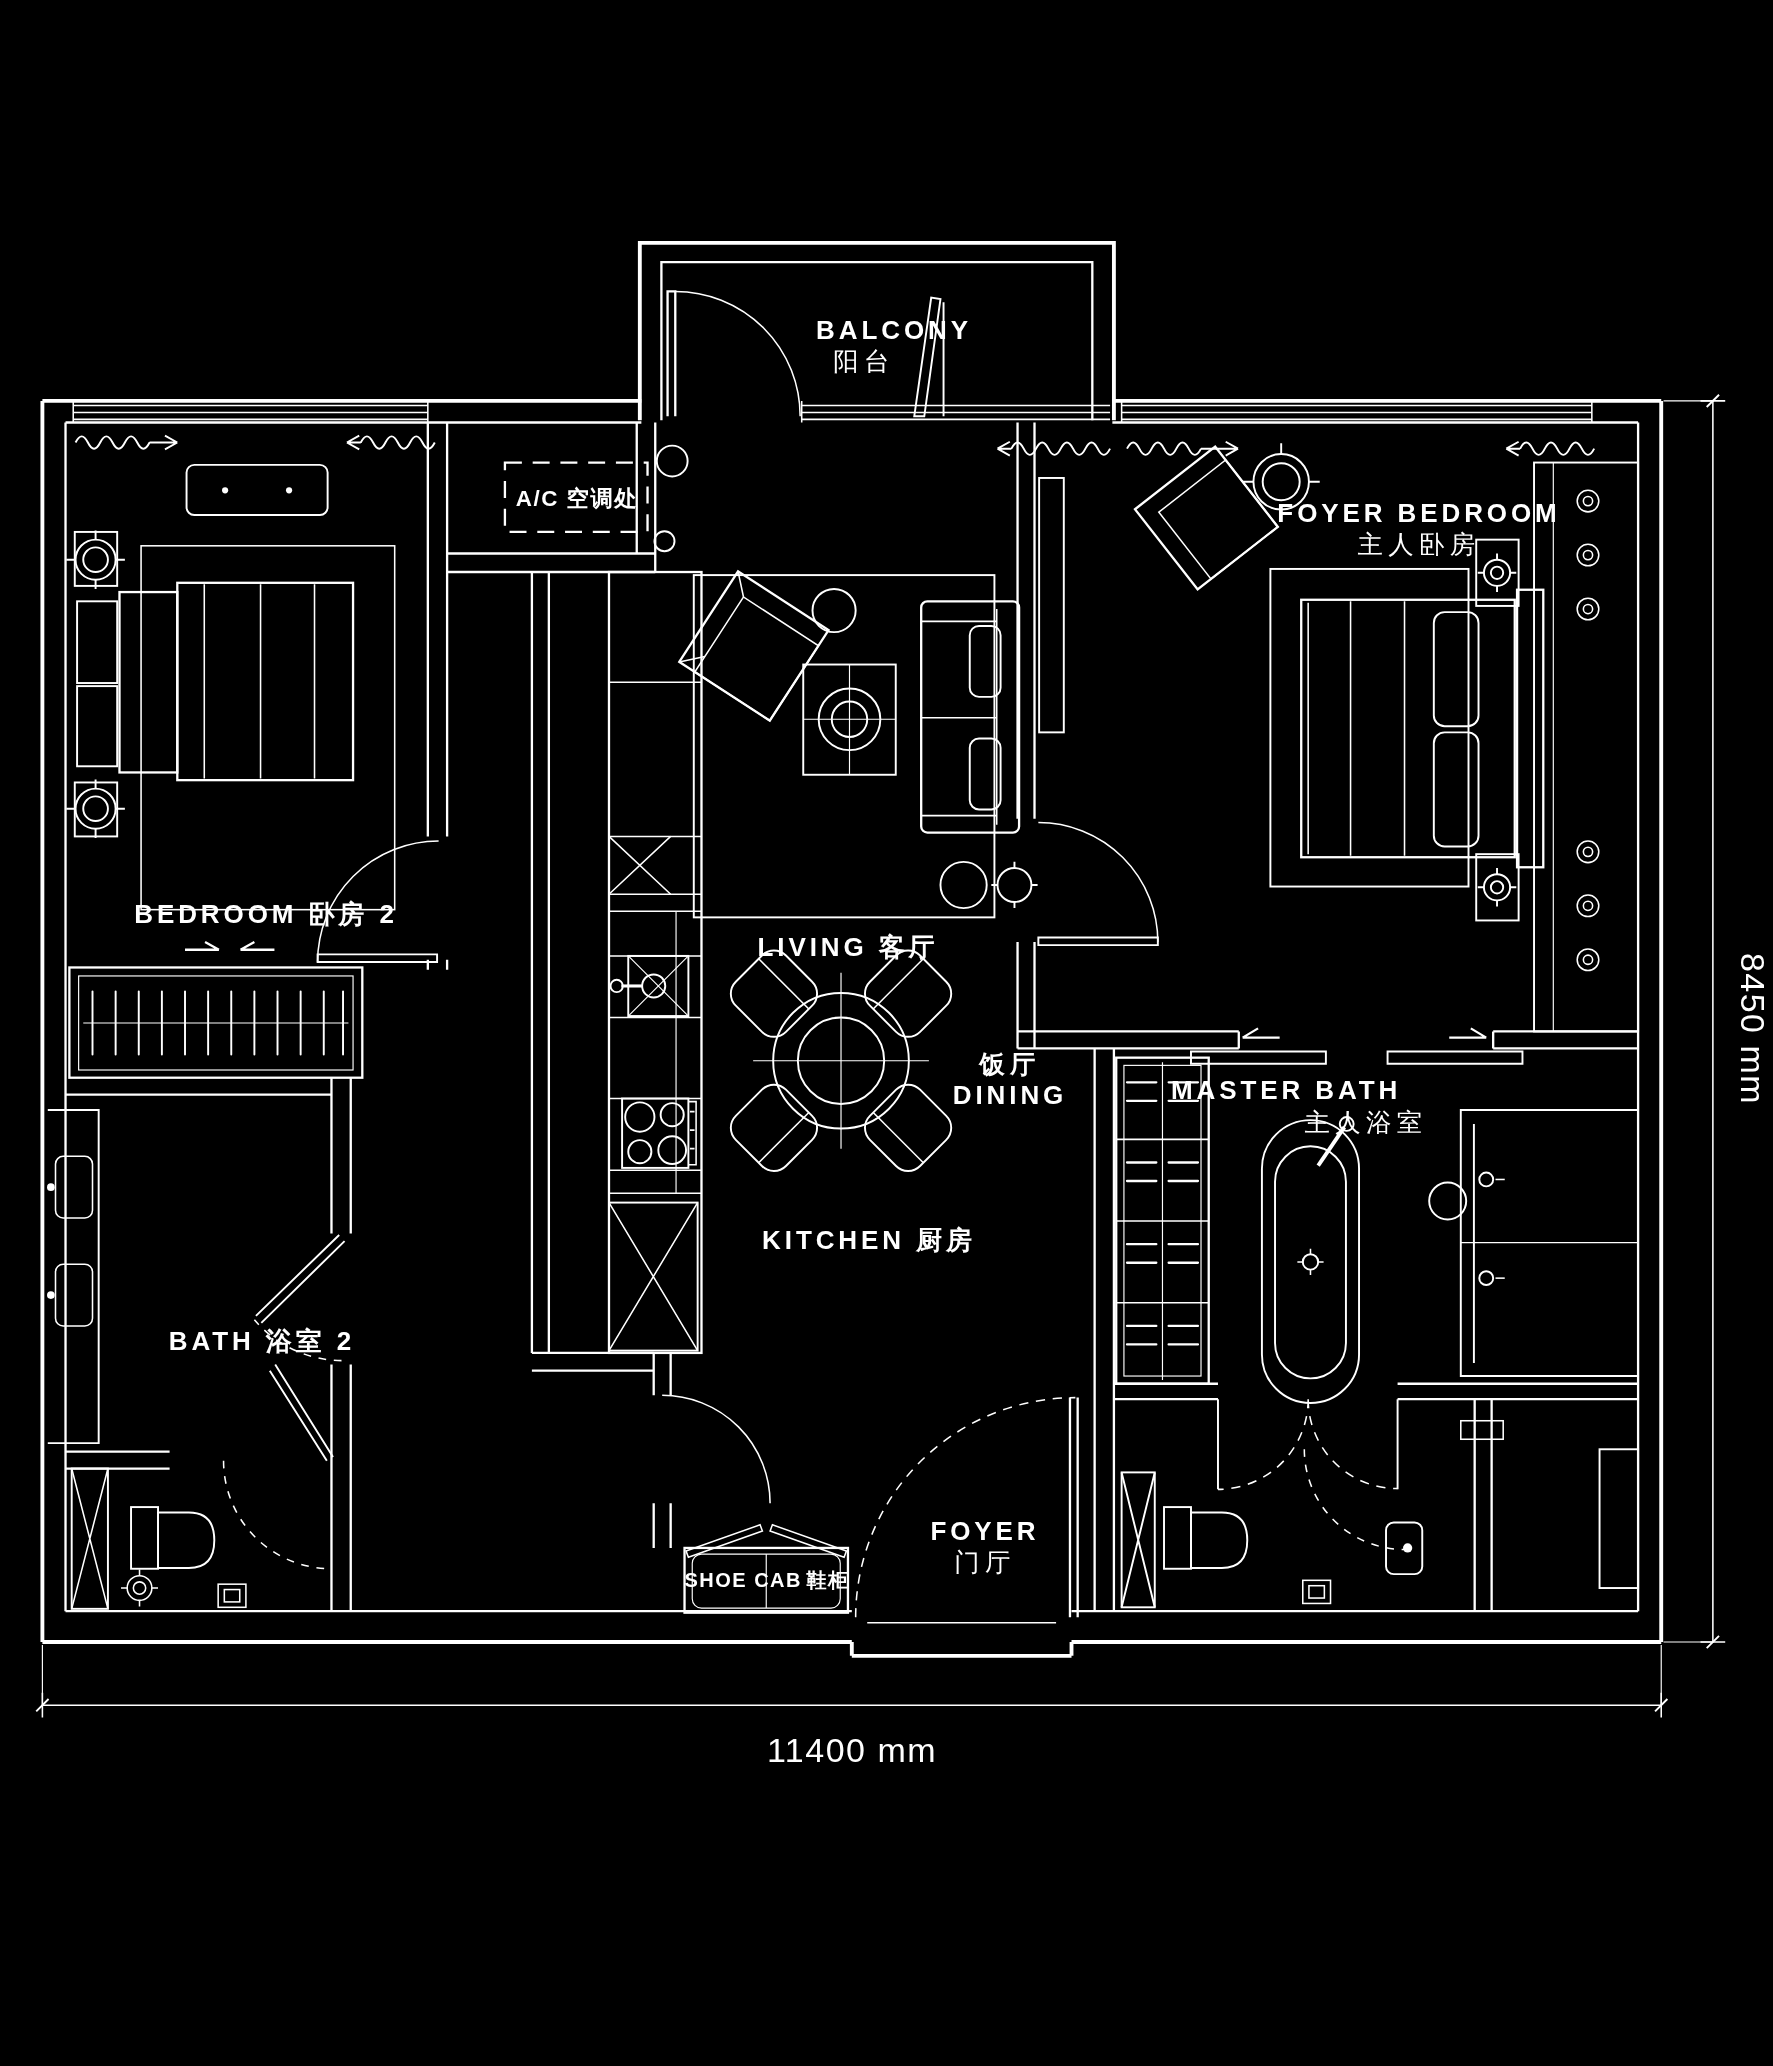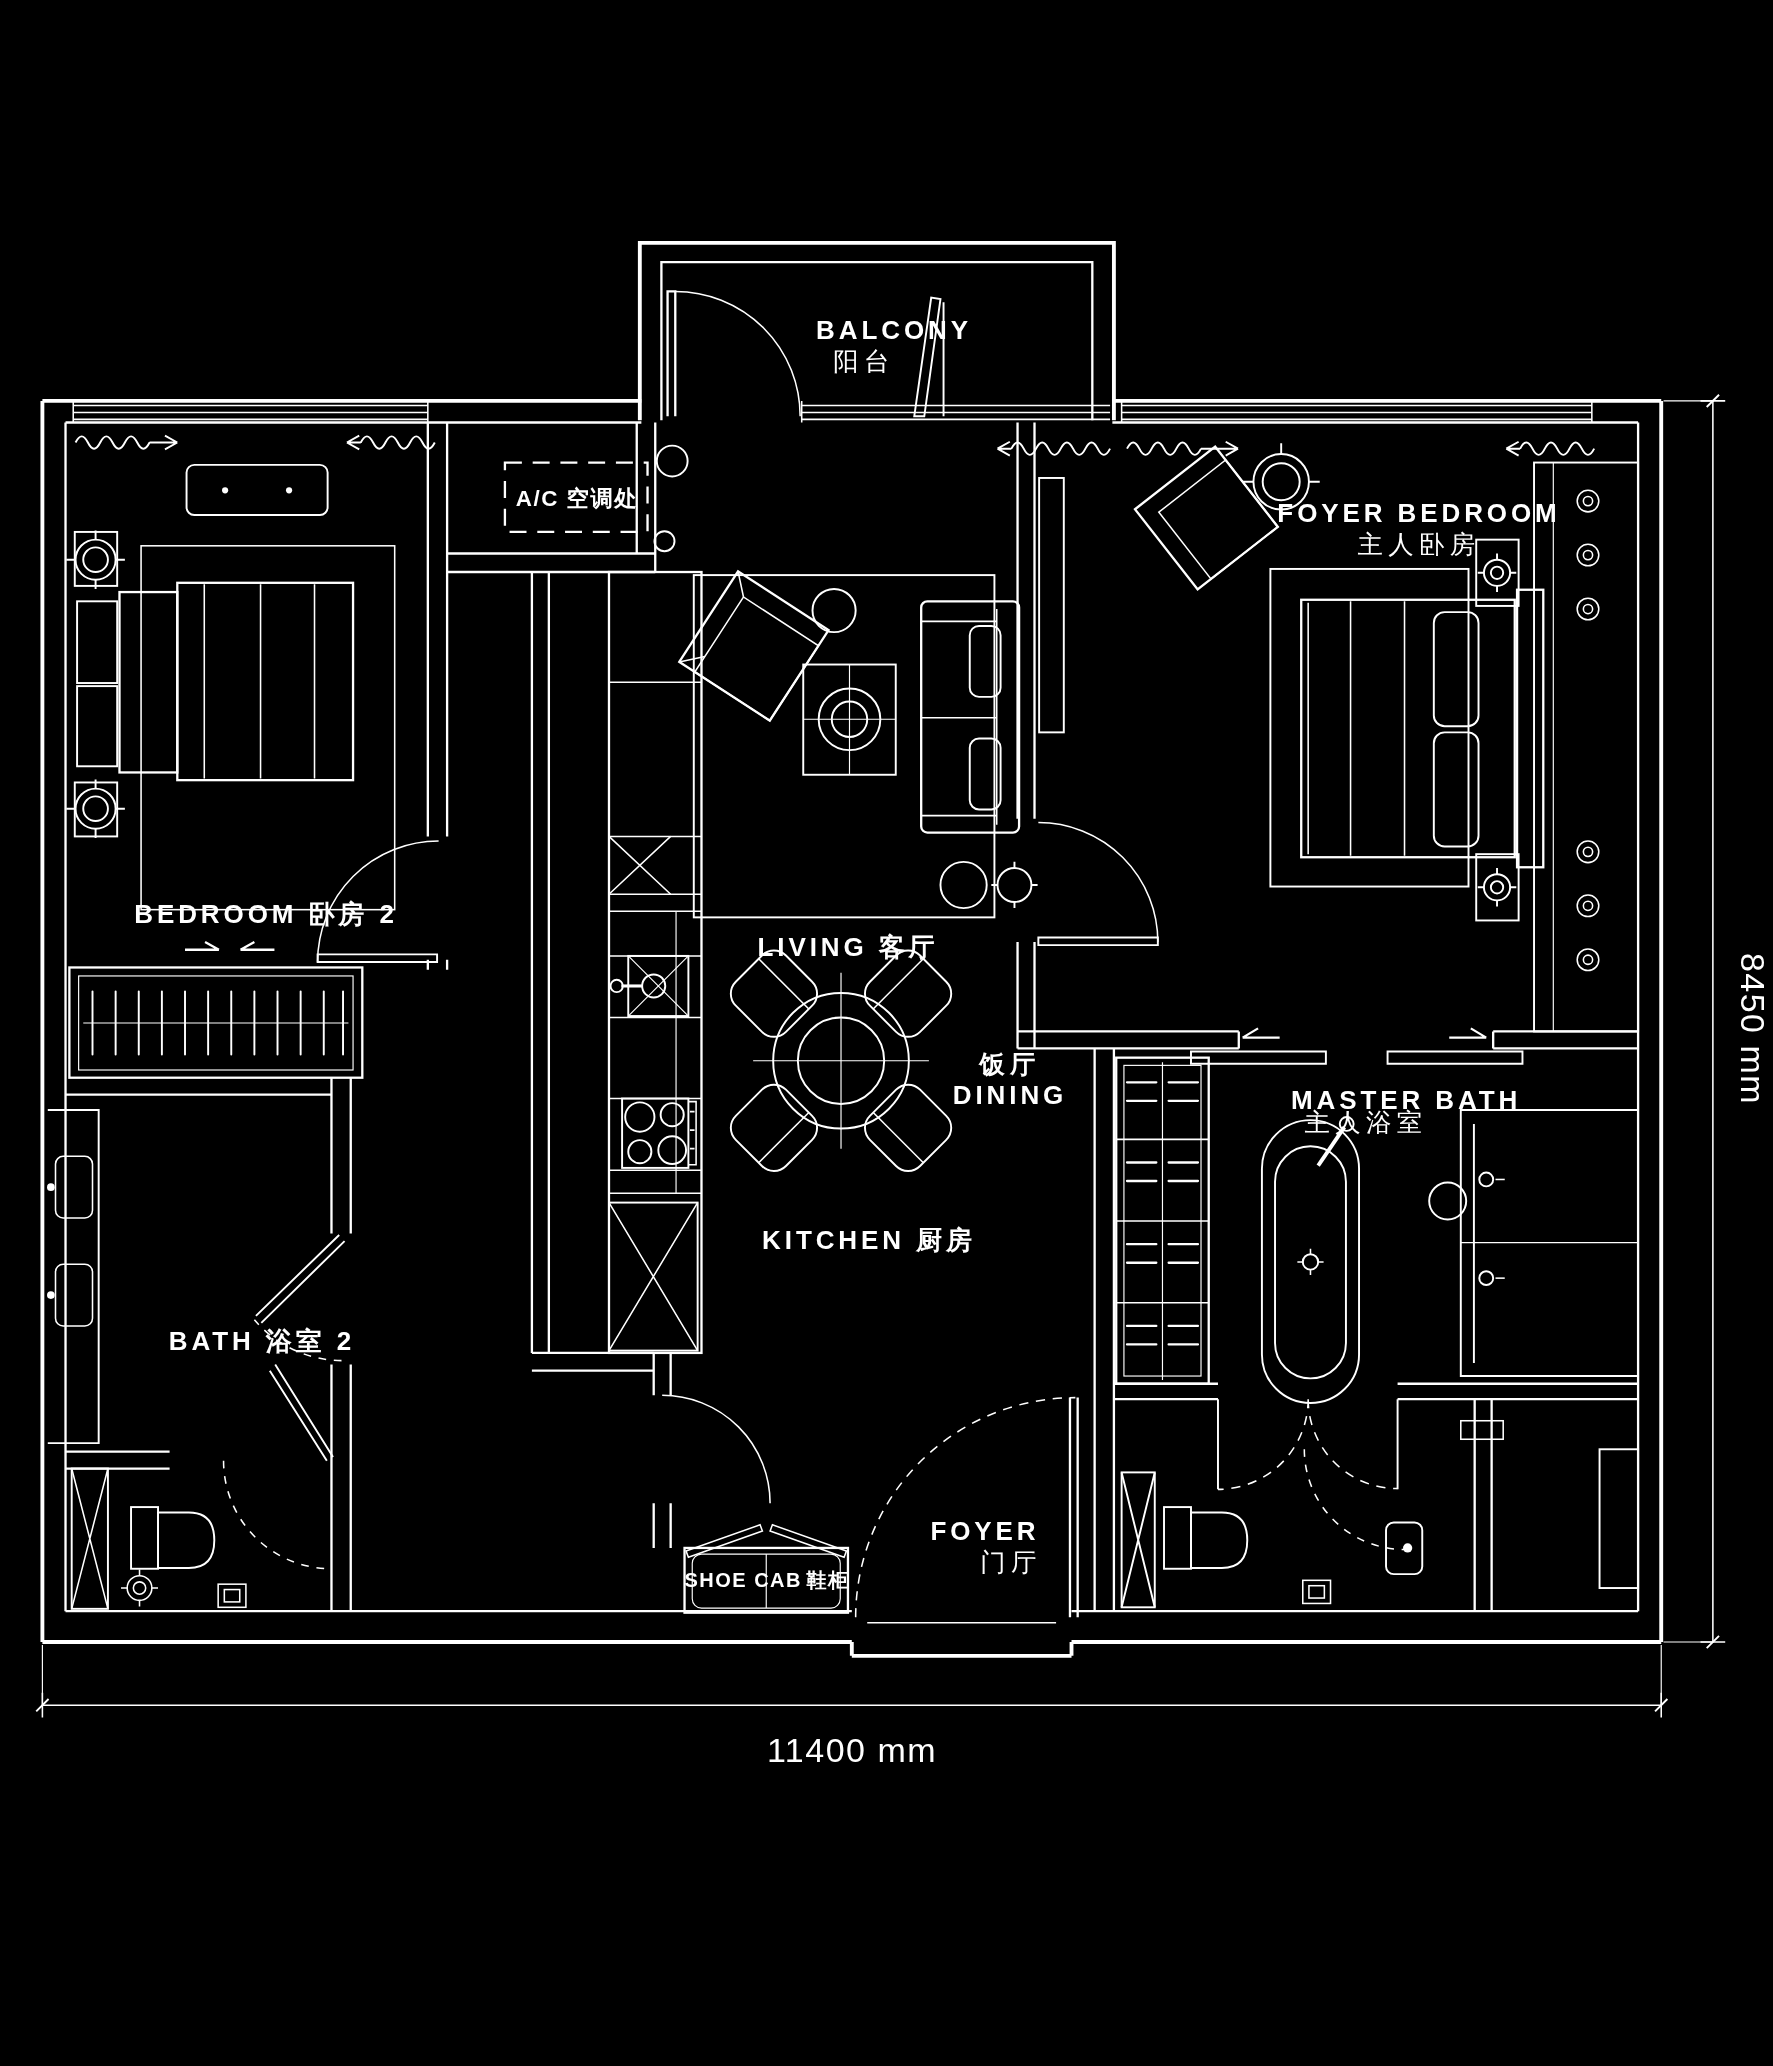--- a/index.html
+++ b/index.html
@@ -354,25 +354,25 @@
 
   <div class="lbl" style="left:848px;top:947px;">LIVING 客厅</div>
 
   <div class="lbl" style="left:1010px;top:1095px;">DINING</div>
   <div class="lbl lbl-cn" style="left:1010px;top:1065px;font-weight:bold;">饭厅</div>
 
   <div class="lbl" style="left:833px;top:1240px;margin-left:36px;">KITCHEN 厨房</div>
 
   <div class="lbl" style="left:262px;top:1341px;">BATH 浴室 2</div>
 
-  <div class="lbl" style="left:1406px;top:1090px;margin-top:10px;">MASTER BATH</div>
+  <div class="lbl" style="left:1286px;top:1090px;">MASTER BATH</div>
   <div class="lbl lbl-cn" style="left:1366px;top:1123px;">主人浴室</div>
 
   <div class="lbl" style="left:985px;top:1531px;">FOYER</div>
-  <div class="lbl lbl-cn" style="left:985px;top:1563px;margin-left:26px;">门厅</div>
+  <div class="lbl lbl-cn" style="left:985px;top:1563px;">门厅</div>
 
   <div class="lbl lbl-xs stack" style="left:767px;top:1580px;">
     <div>SHOE CAB</div>
     <div>鞋柜</div>
   </div>
 
   <div class="lbl dim" style="left:852px;top:1750px;">11400 mm</div>
   <div class="lbl dim dim-v" style="left:1752px;top:1029px;">8450 mm</div>
 </div>
 

